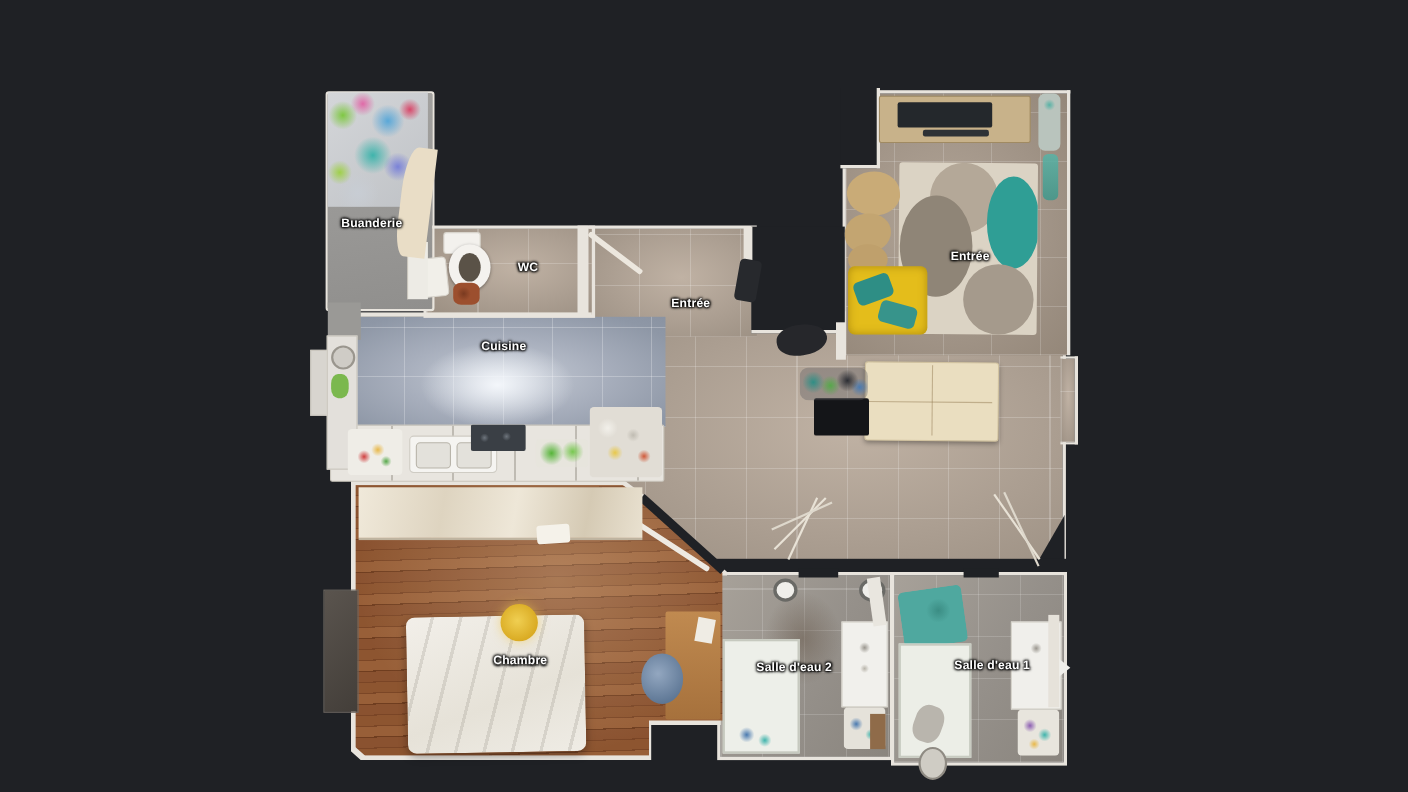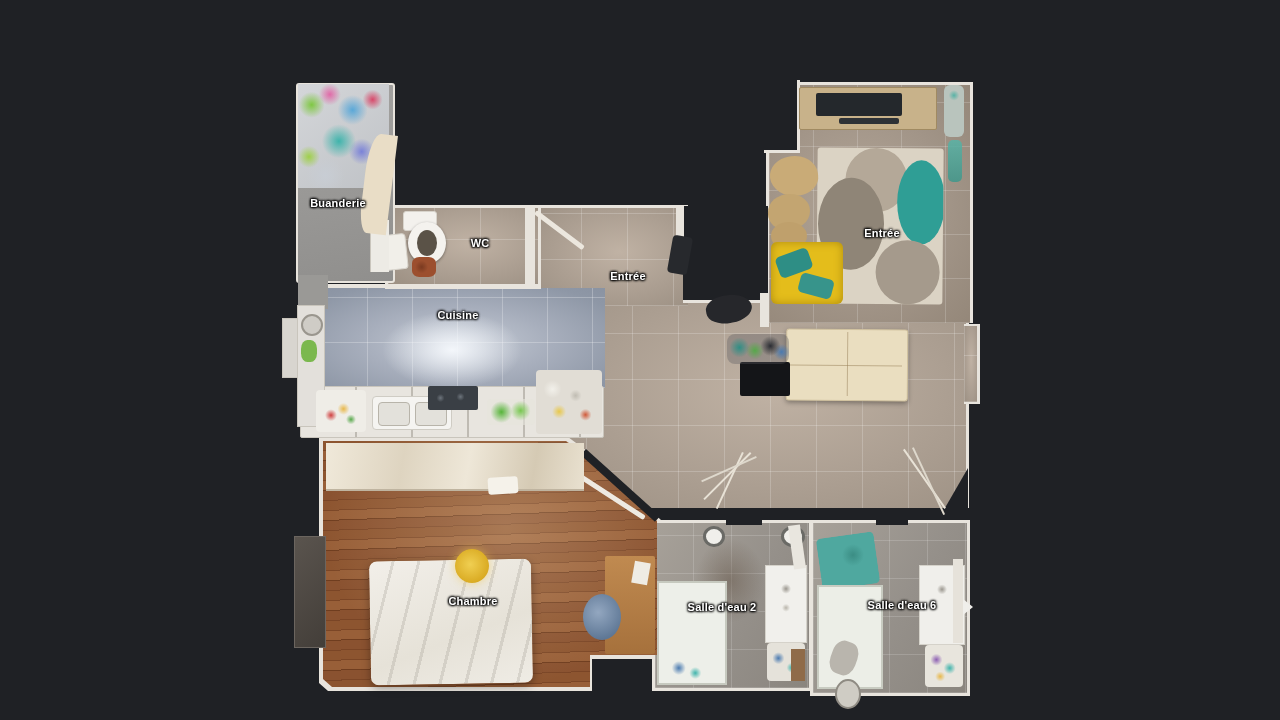--- a/index.html
+++ b/index.html
@@ -257,15 +257,15 @@
   </div>
   <div class="abs" style="left:876px;top:517px;width:32px;height:8px;z-index:4;background:#1f2125;"></div>
 
   <div class="room-label" style="left:338px;top:203px;">Buanderie</div>
   <div class="room-label" style="left:480px;top:243px;">WC</div>
   <div class="room-label" style="left:628px;top:276px;">Entrée</div>
   <div class="room-label" style="left:882px;top:233px;">Entrée</div>
   <div class="room-label" style="left:458px;top:315px;">Cuisine</div>
   <div class="room-label" style="left:473px;top:601px;">Chambre</div>
   <div class="room-label" style="left:722px;top:607px;">Salle d'eau 2</div>
-  <div class="room-label" style="left:902px;top:605px;">Salle d'eau 6</div>
+  <div class="room-label" style="left:902px;top:605px;">Salle d'eau 1</div>
 
 </div>
 
 </body></html>

